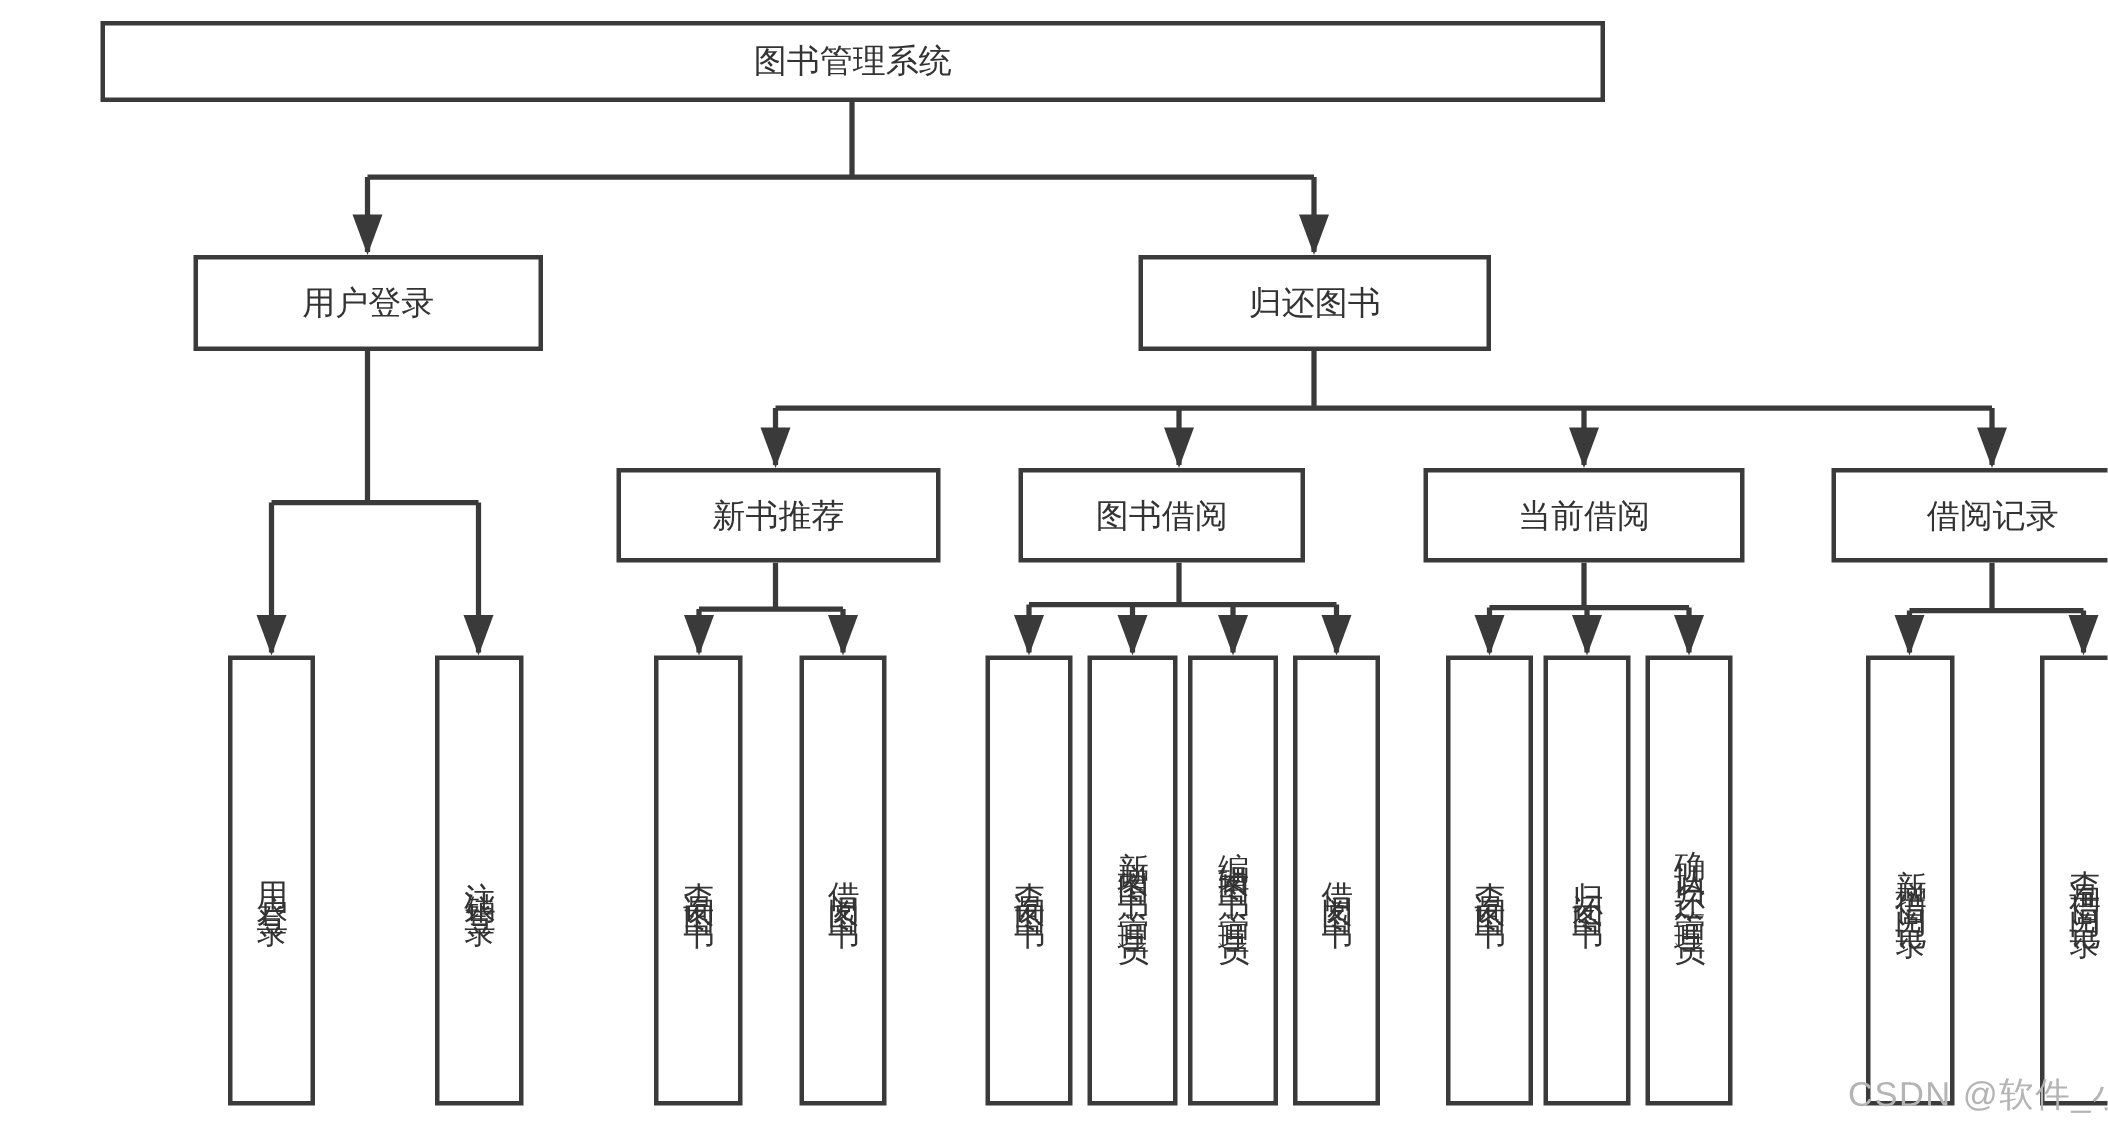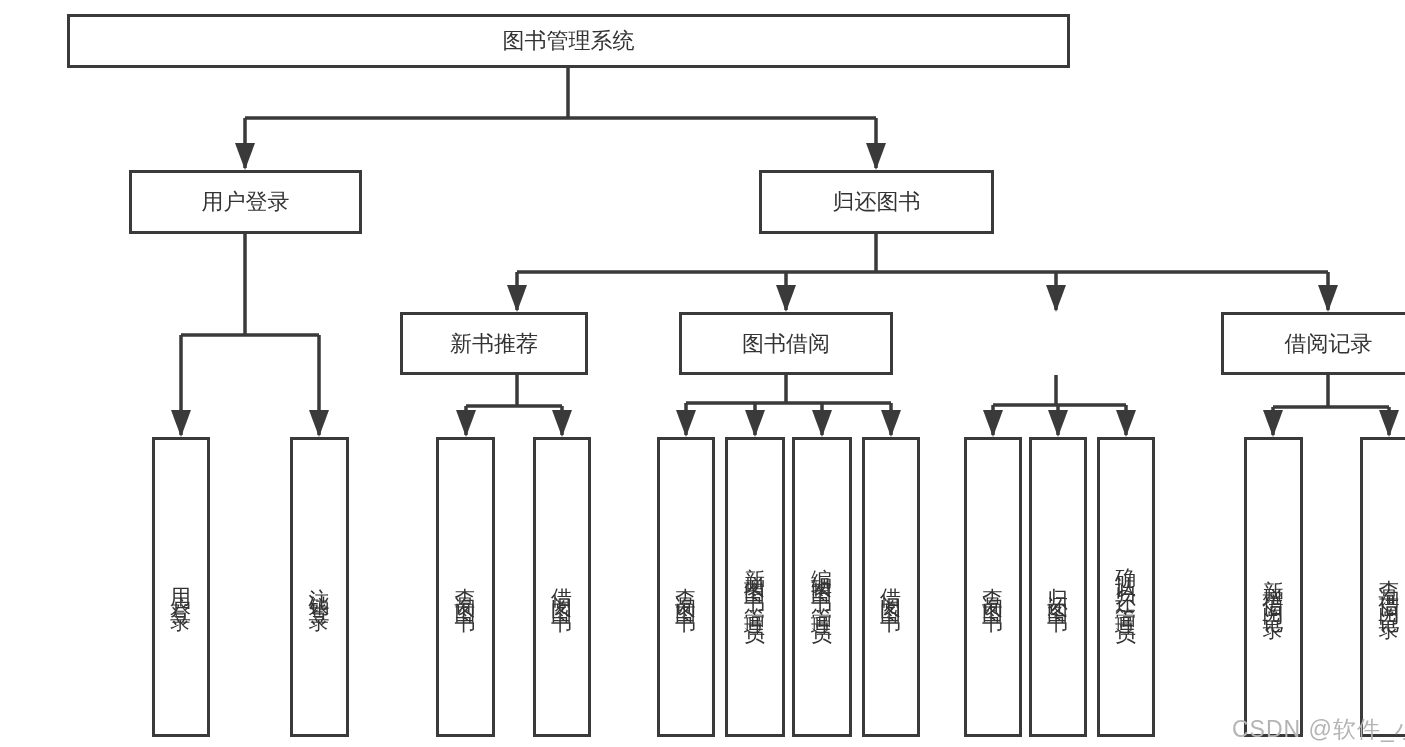--- a/index.html
+++ b/index.html
@@ -59,22 +59,23 @@
       <polygon points="1216,410 1236,410 1226,437"></polygon>
       <polygon points="1332,410 1352,410 1342,437"></polygon>
     </g>
   </svg>
 
   <div class="box" style="left:20px;top:14px;width:1003px;height:54px">图书管理系统</div>
 
   <div class="box" style="left:82px;top:170px;width:233px;height:64px">用户登录</div>
   <div class="box" style="left:712px;top:170px;width:235px;height:64px">归还图书</div>
 
-  <div class="box" style="left:353px;top:312px;width:188px;height:63px">新书推荐</div>
-  <div class="box" style="left:632px;top:312px;width:214px;height:63px">图书借阅</div>
+  <div class="box" style="left:364px;top:312px;width:216px;height:63px">新书推荐</div>
+  <div class="box" style="left:632px;top:312px;width:191px;height:63px">图书借阅</div>
+  <div class="box" style="left:902px;top:312px;width:214px;height:63px">当前借阅</div>
   <div class="box" style="left:1174px;top:312px;width:215px;height:63px">借阅记录</div>
 
   <div class="box vbox" style="left:105px;top:437px;width:58px;height:300px">用户登录</div>
   <div class="box vbox" style="left:243px;top:437px;width:59px;height:300px">注销登录</div>
 
   <div class="box vbox" style="left:389px;top:437px;width:59px;height:300px">查询图书</div>
   <div class="box vbox" style="left:486px;top:437px;width:58px;height:300px">借阅图书</div>
 
   <div class="box vbox" style="left:610px;top:437px;width:58px;height:300px">查询图书</div>
   <div class="box vbox" style="left:678px;top:437px;width:60px;height:300px">新增图书（管理员）</div>

